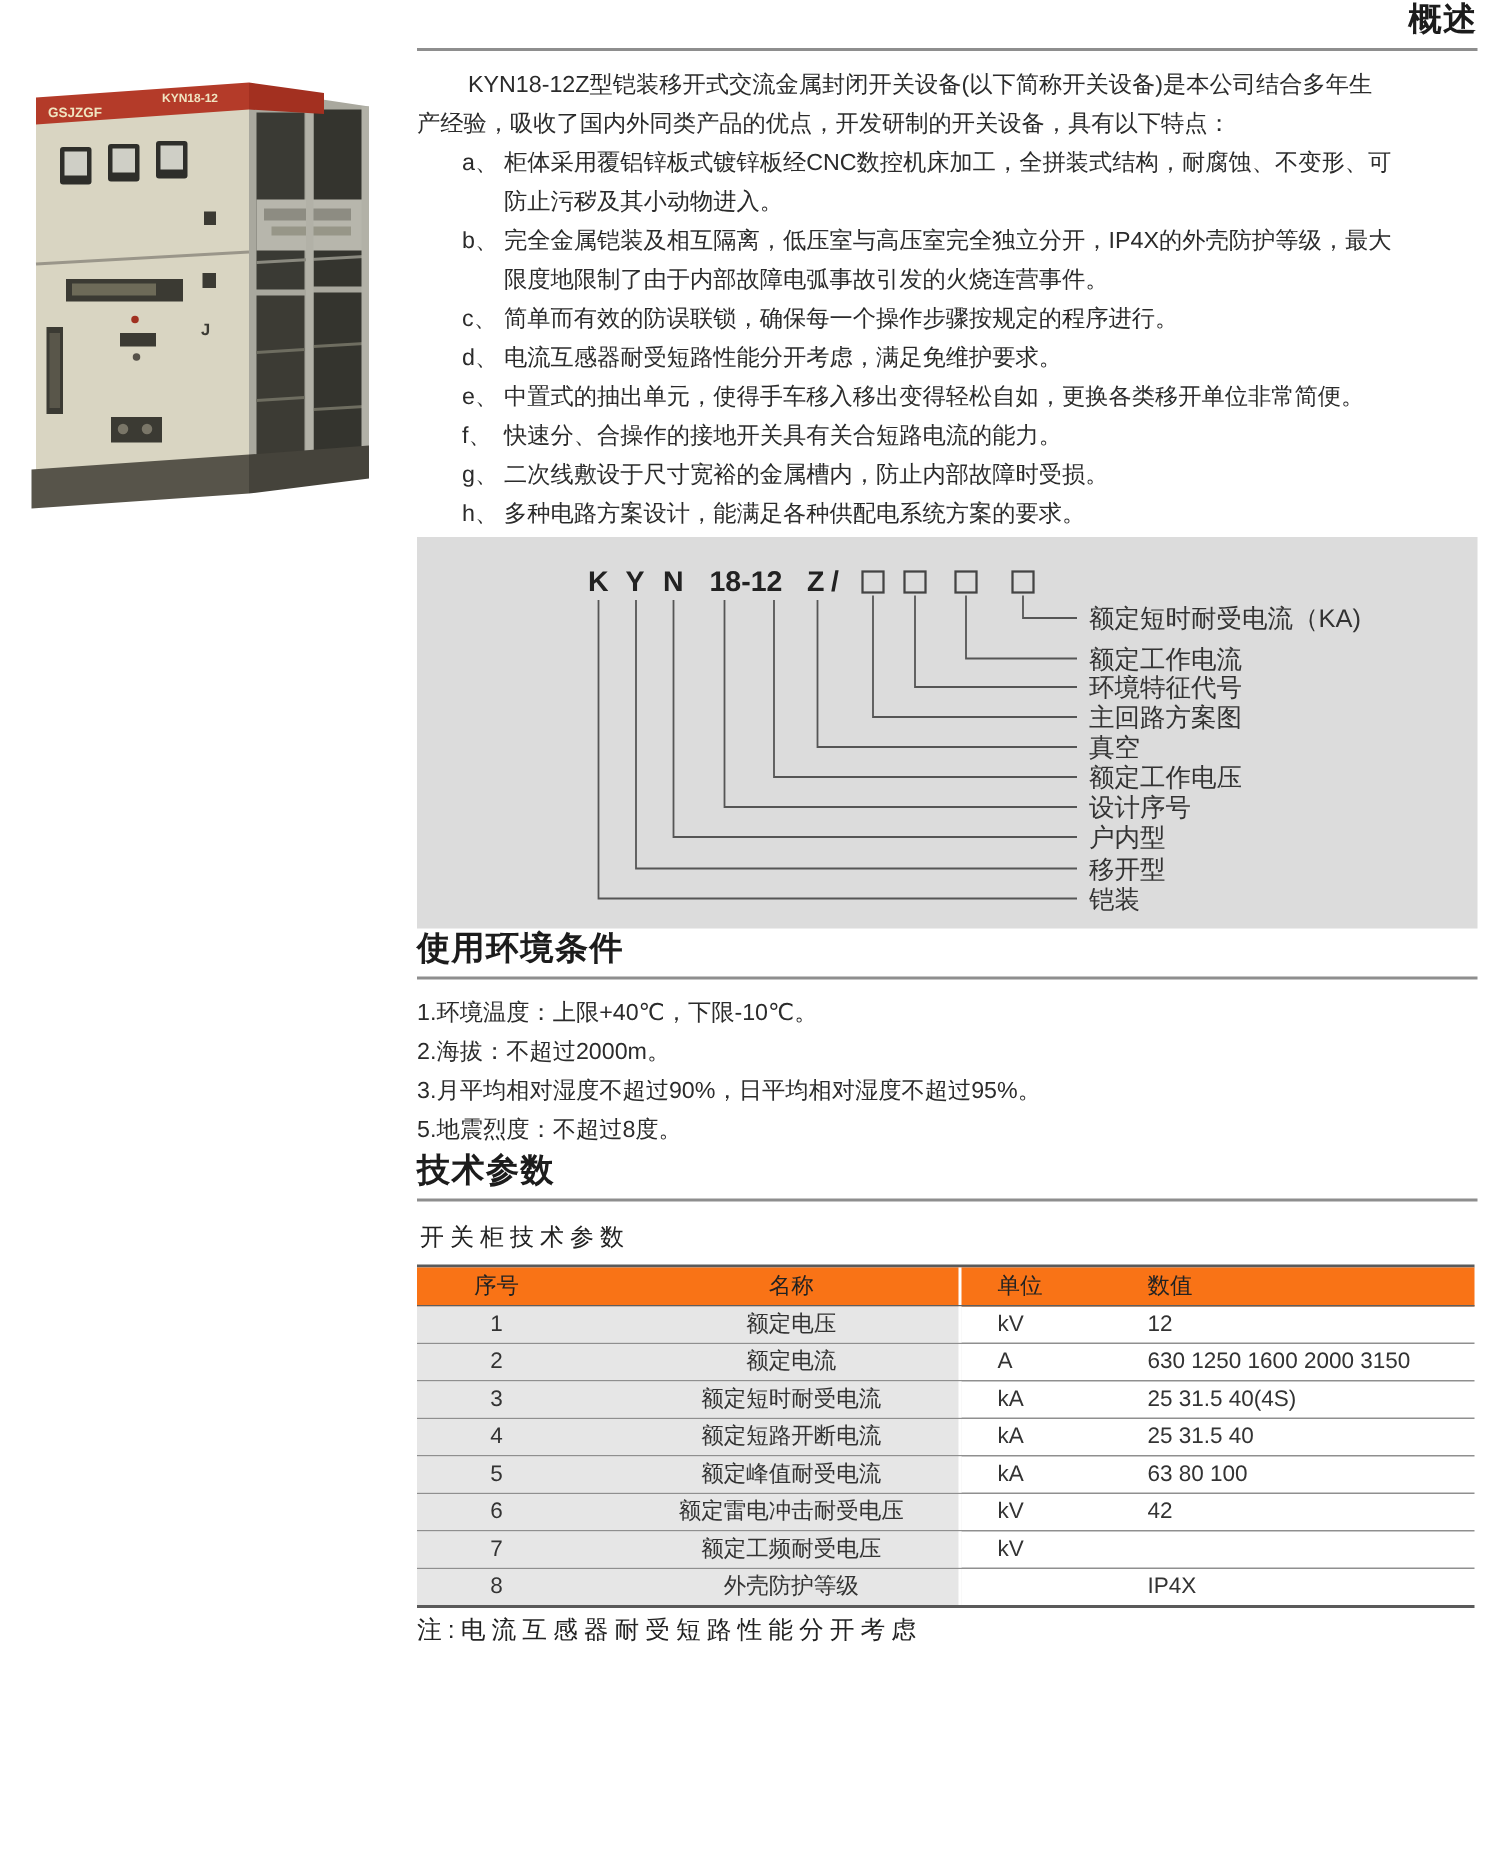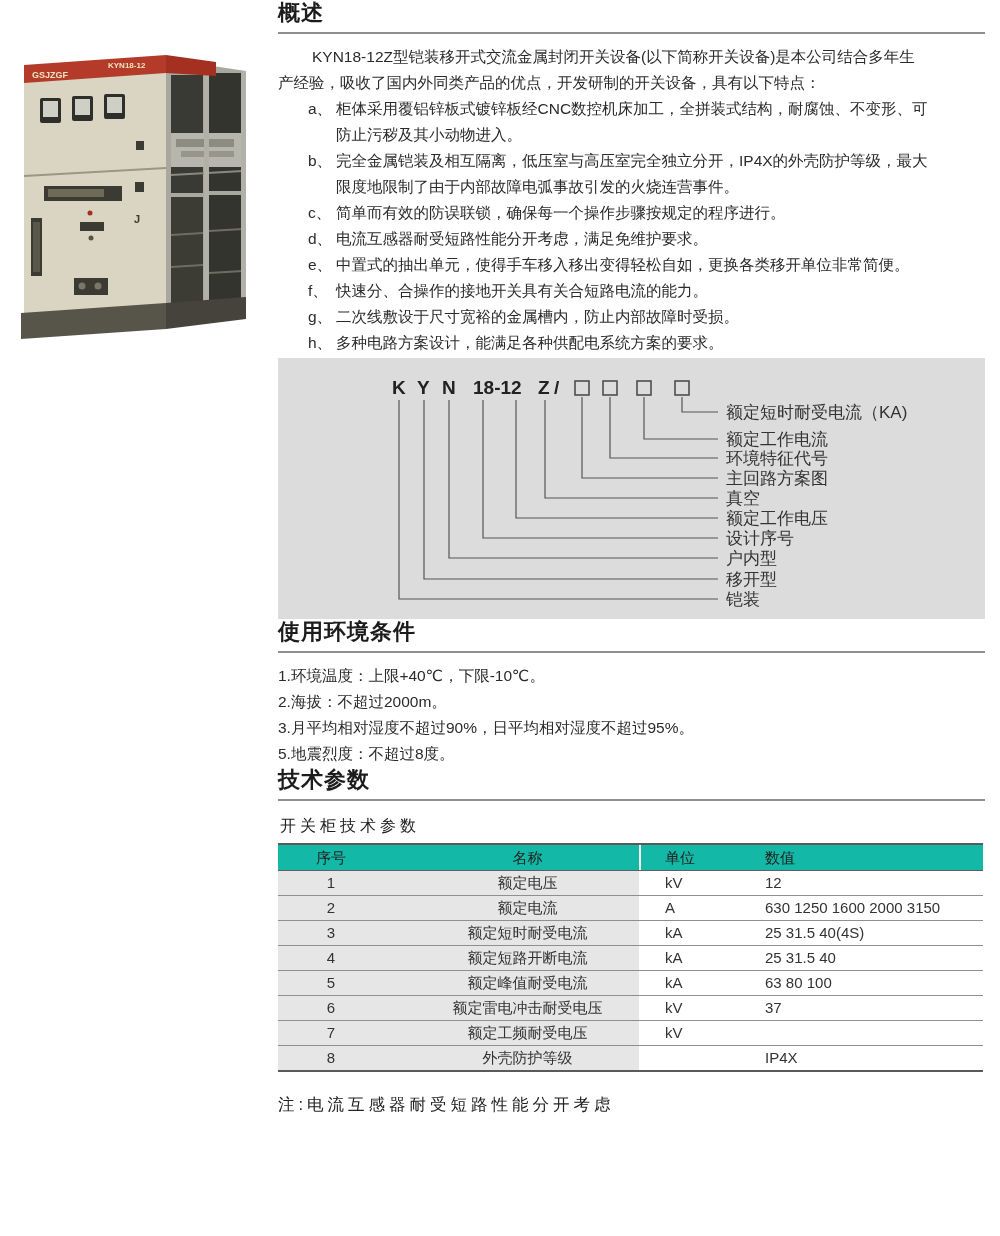--- a/index.html
+++ b/index.html
@@ -11,21 +11,21 @@
     color:#2b2b2b;
     overflow:hidden;
   }
   .photo{position:absolute;left:18px;top:45px;width:232px;height:308px;}
   .content{position:absolute;left:278px;top:0;width:707px;}
   h2.sec{
     margin:0;font-size:22px;font-weight:600;color:#1c1c1c;
     letter-spacing:1px;line-height:26px;padding-bottom:6px;
     border-bottom:2px solid #8e8e8e;
   }
-  .h-overview{margin-top:24px;}
+  .h-overview{margin-top:24px;text-align:right;}
   .h-model{margin-top:16px;}
   .h-env{margin-top:24px;}
   .h-tech{margin-top:18px;}
   .para{
     margin:10px 0 0 0;font-size:15.5px;line-height:26px;
     white-space:pre-line;text-indent:34px;color:#2b2b2b;
   }
   .olist{margin:0 0 0 30px;}
   .oitem{display:flex;font-size:15.5px;line-height:26px;}
   .olabel{flex:none;width:28px;}
@@ -36,27 +36,27 @@
   .ttable{
     margin-top:4px;width:705px;
     border-top:2px solid #5a5a5a;border-bottom:2px solid #5a5a5a;
     font-size:15px;color:#333;
   }
   .trow{
     display:grid;grid-template-columns:106px 257px 100px 242px;
     height:24px;line-height:24px;border-bottom:1px solid #8f8f8f;
   }
   .trow:last-child{border-bottom:none;}
-  .thead{background:#14b8a6;height:25px;line-height:25px;border-bottom:1px solid #5f5f5f;color:#222;}
+  .thead{background:#f97316;height:25px;line-height:25px;border-bottom:1px solid #5f5f5f;color:#222;}
   .c1{text-align:center;}
   .c2{padding-left:32px;border-right:2px solid #ffffff;text-align:center;}
   .c3{padding-left:24px;}
   .c4{padding-left:24px;white-space:nowrap;}
   .trow:not(.thead) .c1,.trow:not(.thead) .c2{background:#e6e6e6;}
-  .note{margin-top:21px;font-size:16.5px;letter-spacing:4px;color:#222;line-height:22px;}
+  .note{margin-top:4px;font-size:16.5px;letter-spacing:4px;color:#222;line-height:22px;}
   .model-svg text{fill:#333;}
   .model-svg .mchar{font-size:19px;font-weight:600;fill:#222;}
   .model-svg .mlabel{font-size:17px;}
 </style>
 </head>
 <body>
 
 <div class="page">
 
   <svg class="photo" viewBox="0 0 232 308">
@@ -261,21 +261,21 @@
       <div class="trow">
         <div class="c1">5</div>
         <div class="c2">额定峰值耐受电流</div>
         <div class="c3">kA</div>
         <div class="c4">63  80  100</div>
       </div>
       <div class="trow">
         <div class="c1">6</div>
         <div class="c2">额定雷电冲击耐受电压</div>
         <div class="c3">kV</div>
-        <div class="c4">37</div>
+        <div class="c4">42</div>
       </div>
       <div class="trow">
         <div class="c1">7</div>
         <div class="c2">额定工频耐受电压</div>
         <div class="c3">kV</div>
       </div>
       <div class="trow">
         <div class="c1">8</div>
         <div class="c2">外壳防护等级</div>
         <div class="c3"></div>

